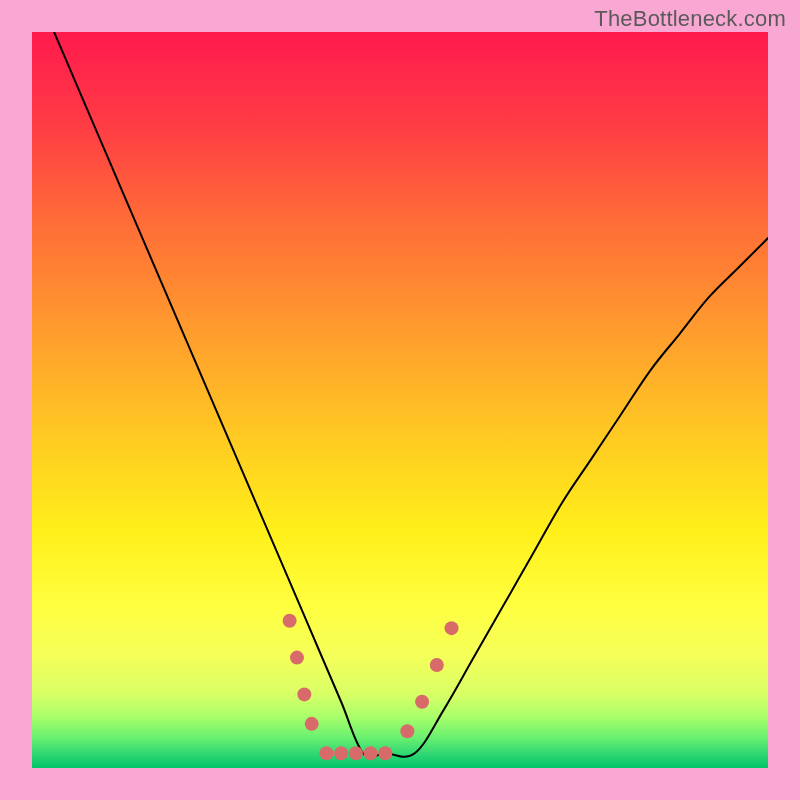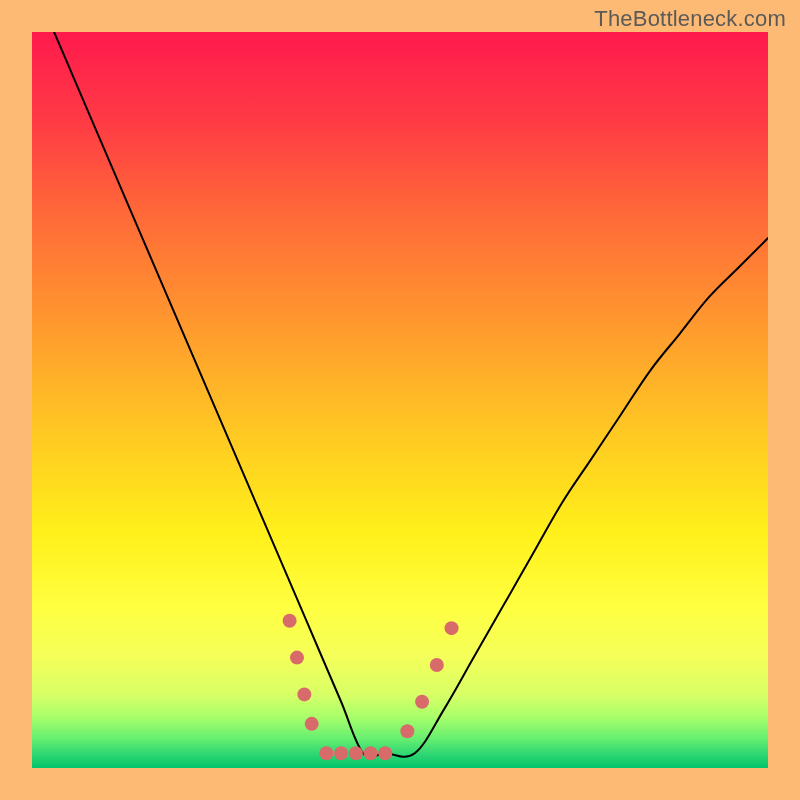--- a/index.html
+++ b/index.html
@@ -10,21 +10,21 @@
     background: #000;
     overflow: hidden;
     font-family: Arial, Helvetica, sans-serif;
   }
   .frame {
     position: absolute;
     top: 0;
     left: 0;
     width: 800px;
     height: 800px;
-    background: #fdba74;
+    background: #f9a8d4;
   }
   .plot {
     position: absolute;
     top: 32px;
     left: 32px;
     width: 736px;
     height: 736px;
   }
   .watermark {
     position: absolute;

